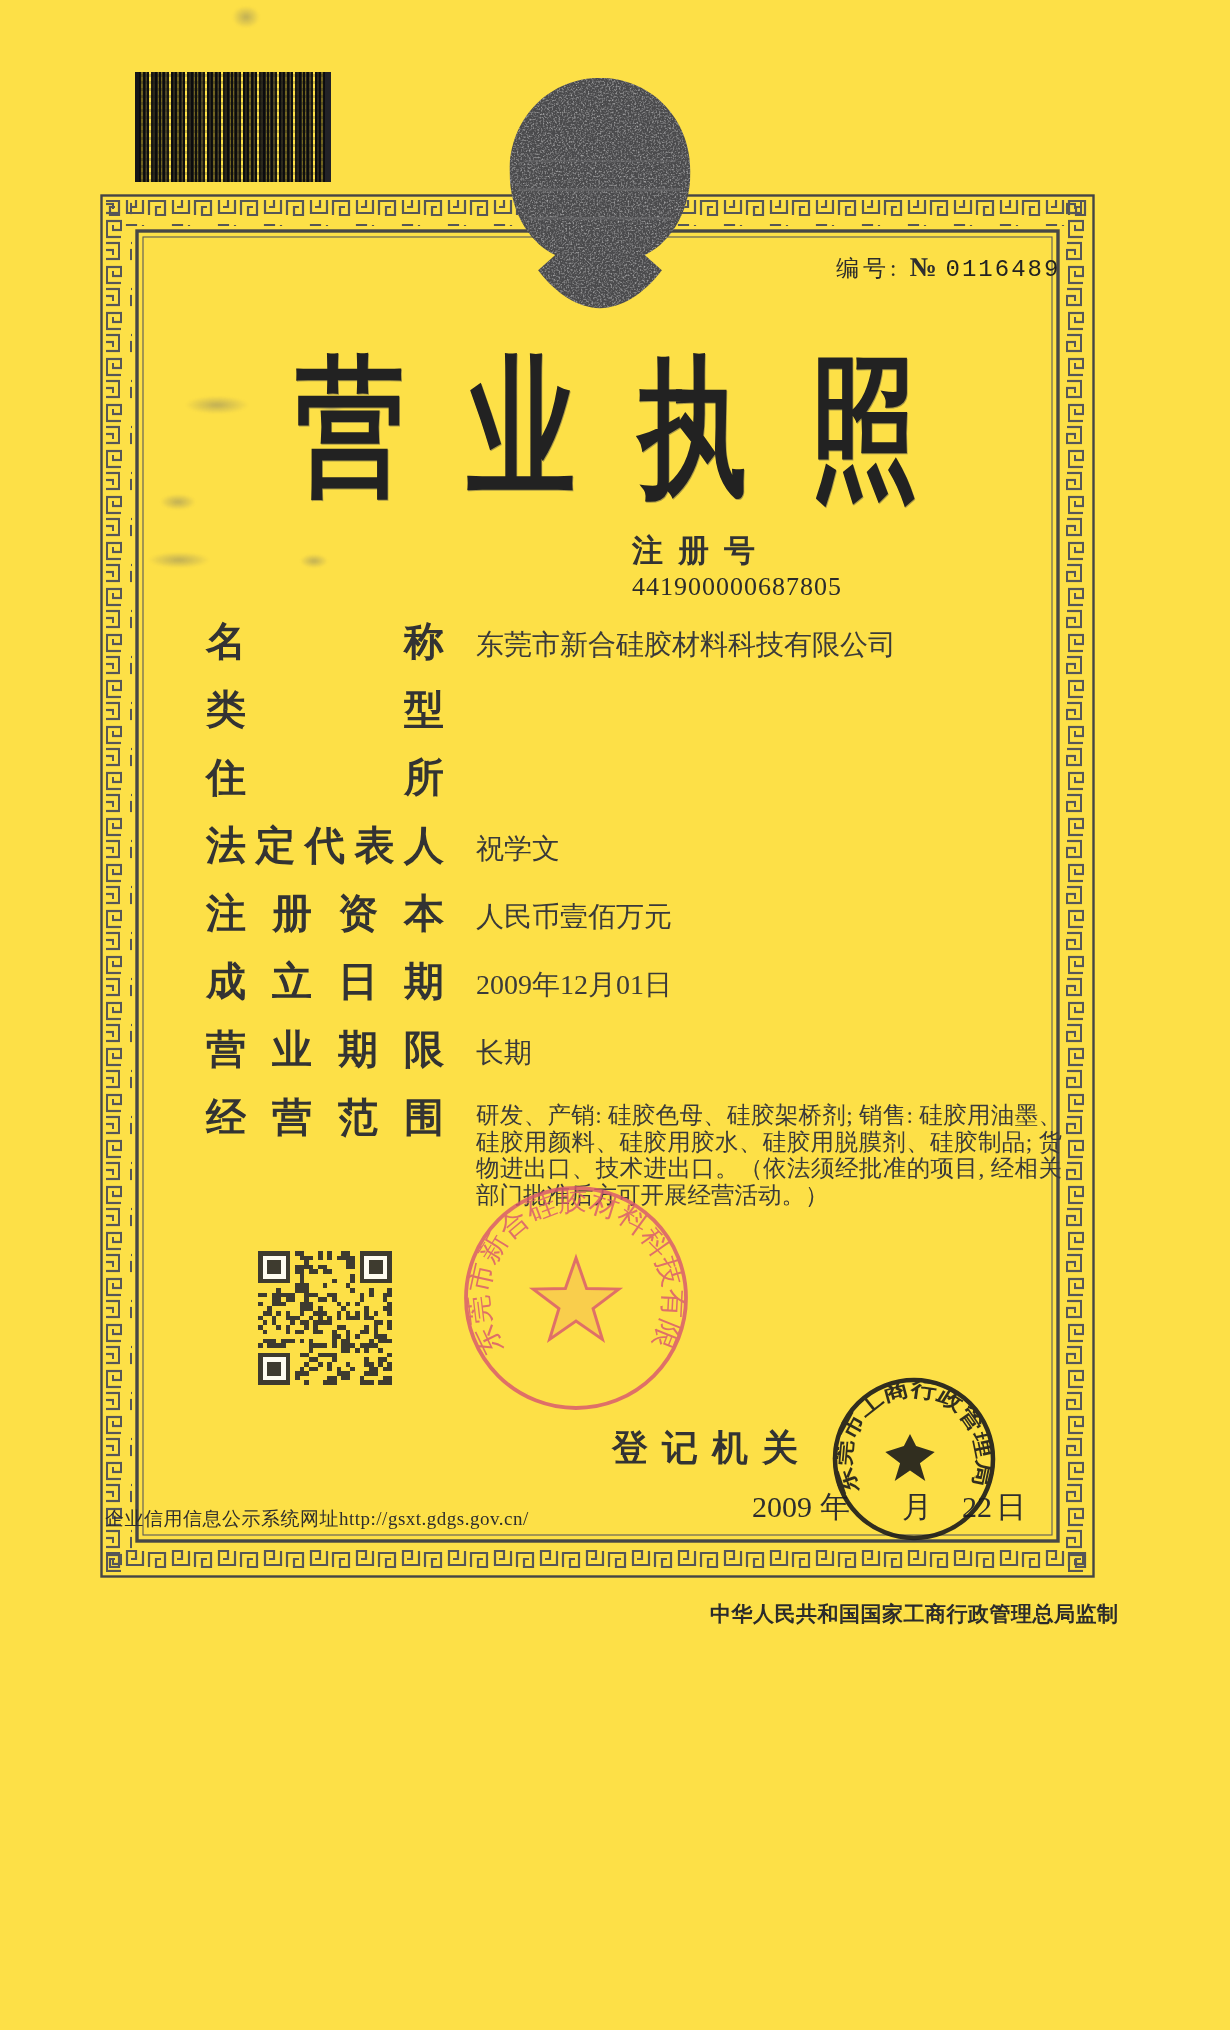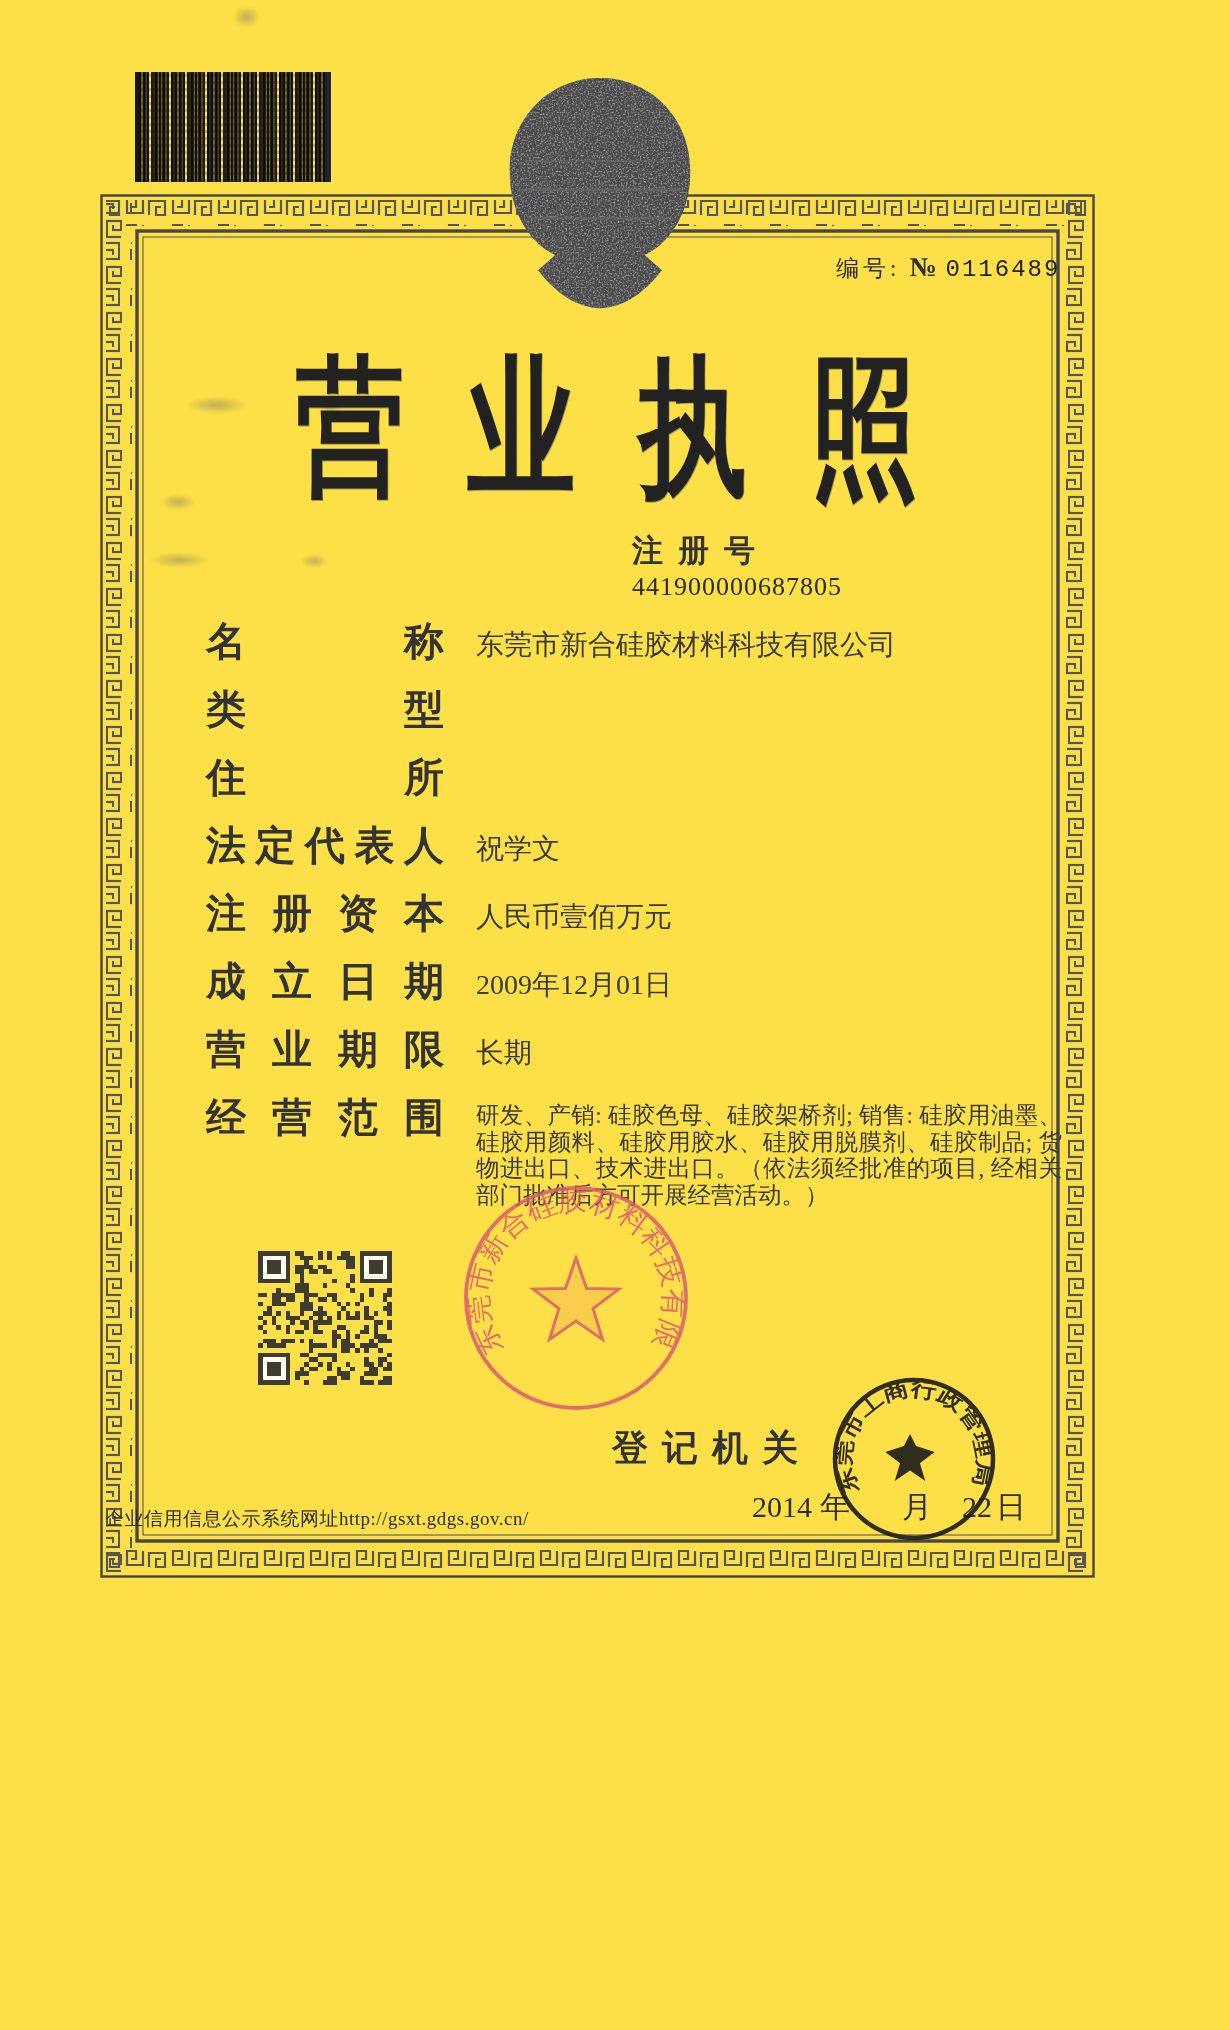--- a/index.html
+++ b/index.html
@@ -462,35 +462,36 @@
     <circle cx="116" cy="116" r="110" fill="none" stroke-width="3.8" stroke="#d9586f"></circle>
     <path class="red-star" d="M116 76 L126.6 106.4 L158.8 107.1 L133.1 126.6 L142.4 157.4 L116 139 L89.6 157.4 L98.9 126.6 L73.2 107.1 L105.4 106.4 Z" stroke-width="3" stroke="#d9586f"></path>
     <text font-size="27" font-family="Liberation Serif, serif" fill="#d9586f">
       <textPath href="#redArc" startOffset="0" textLength="436" lengthAdjust="spacingAndGlyphs">东莞市新合硅胶材料科技有限公司</textPath>
     </text>
   </svg>
 
   <div class="registrar">登记机关</div>
 
   <div class="dateline">
-    <span>2014</span><span class="u1">年</span><span class="u2">月</span><span class="dd">22</span><span class="u3">日</span>
+    <span>2009</span><span class="u1">年</span><span class="u2">月</span><span class="dd">22</span><span class="u3">日</span>
   </div>
 
   <svg class="seal-black" viewBox="0 0 168 168">
     <defs>
         <path id="blkArc" d="M29.4 115.5 A 63 63 0 1 1 138.6 115.5" fill="none"></path>
       </defs>
     <circle cx="84" cy="84" r="79" fill="none" stroke-width="4.5" stroke="#1b1b1b"></circle>
     <path class="blk-star" d="M80 59 L86.1 70.9 L104.7 77 L89.9 88.2 L95.3 106 L80 95.4 L64.7 106 L70.1 88.2 L55.3 77 L73.9 70.9 Z"></path>
     <text font-size="21" font-family="Liberation Serif, serif" font-weight="600" fill="#1b1b1b">
       <textPath href="#blkArc" startOffset="0" textLength="256" lengthAdjust="spacingAndGlyphs">东莞市工商行政管理局</textPath>
     </text>
   </svg>
 
   <div class="foot-left">企业信用信息公示系统网址http://gsxt.gdgs.gov.cn/</div>
+  <div class="foot-right">中华人民共和国国家工商行政管理总局监制</div>
 
   <div class="smudge" style="left:232px;top:6px;width:28px;height:22px;"></div>
   <div class="smudge" style="left:185px;top:396px;width:64px;height:18px;"></div>
   <div class="smudge" style="left:318px;top:400px;width:26px;height:14px;"></div>
   <div class="smudge" style="left:160px;top:494px;width:36px;height:16px;"></div>
   <div class="smudge" style="left:148px;top:552px;width:62px;height:16px;"></div>
   <div class="smudge" style="left:300px;top:554px;width:28px;height:14px;"></div>
 
 </div>
 

